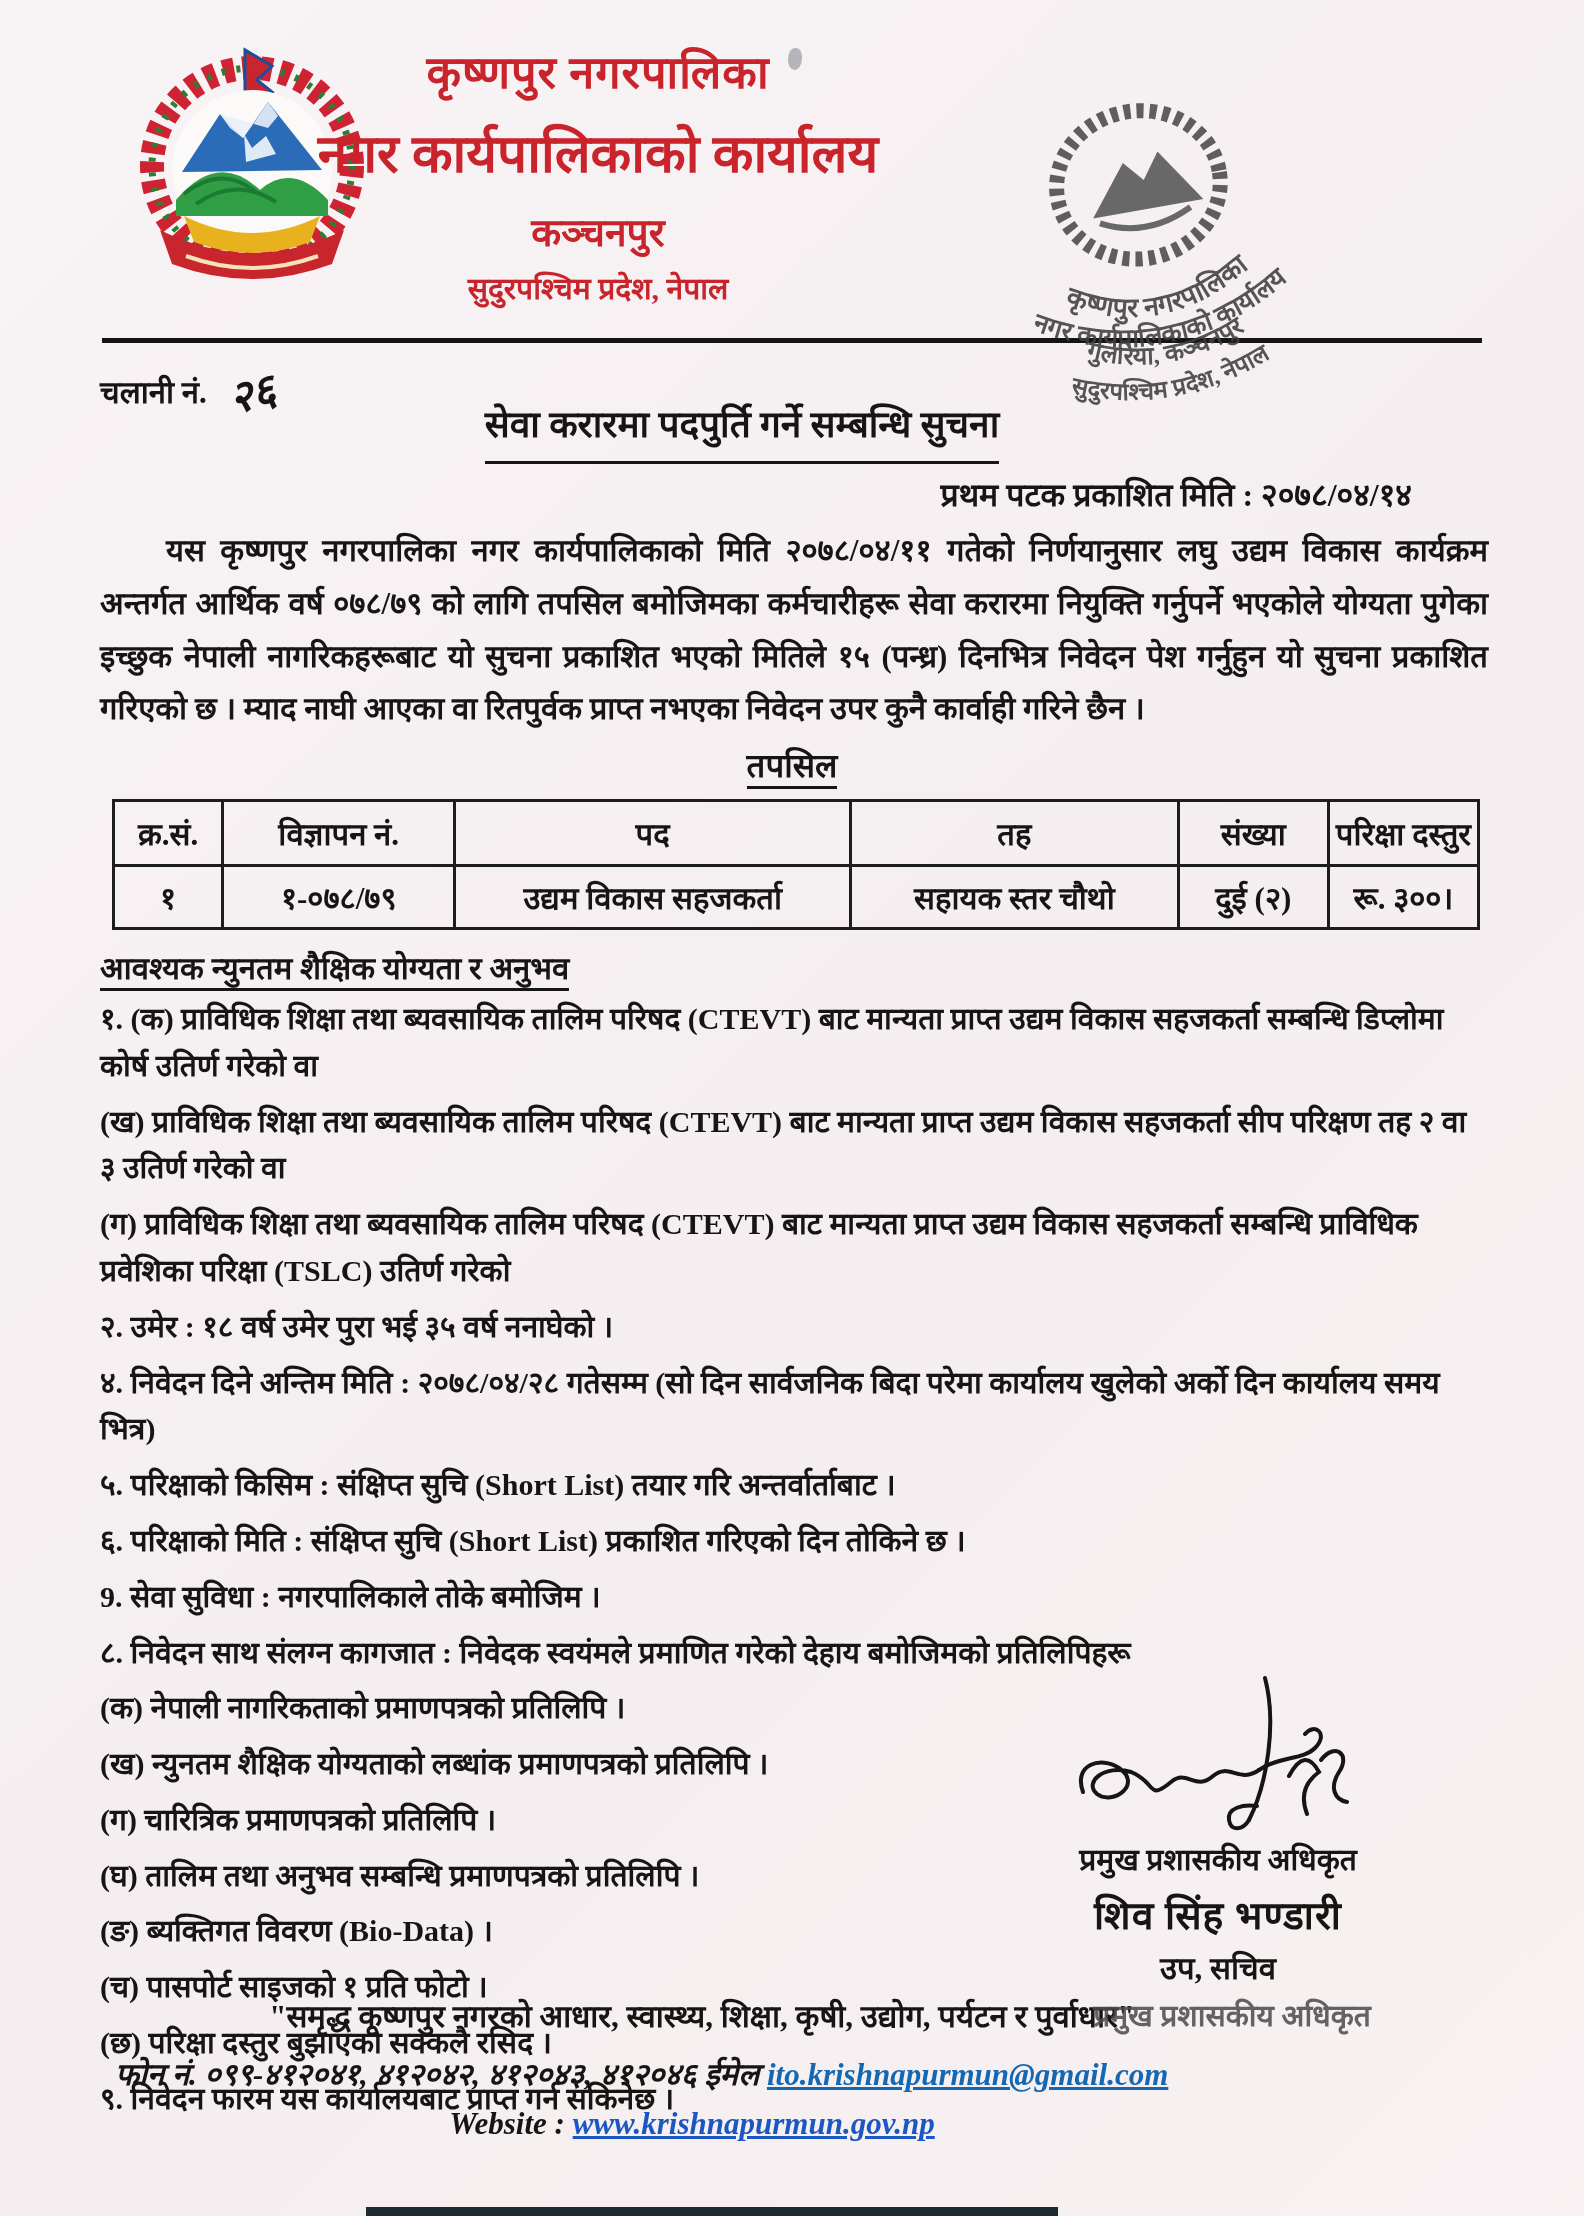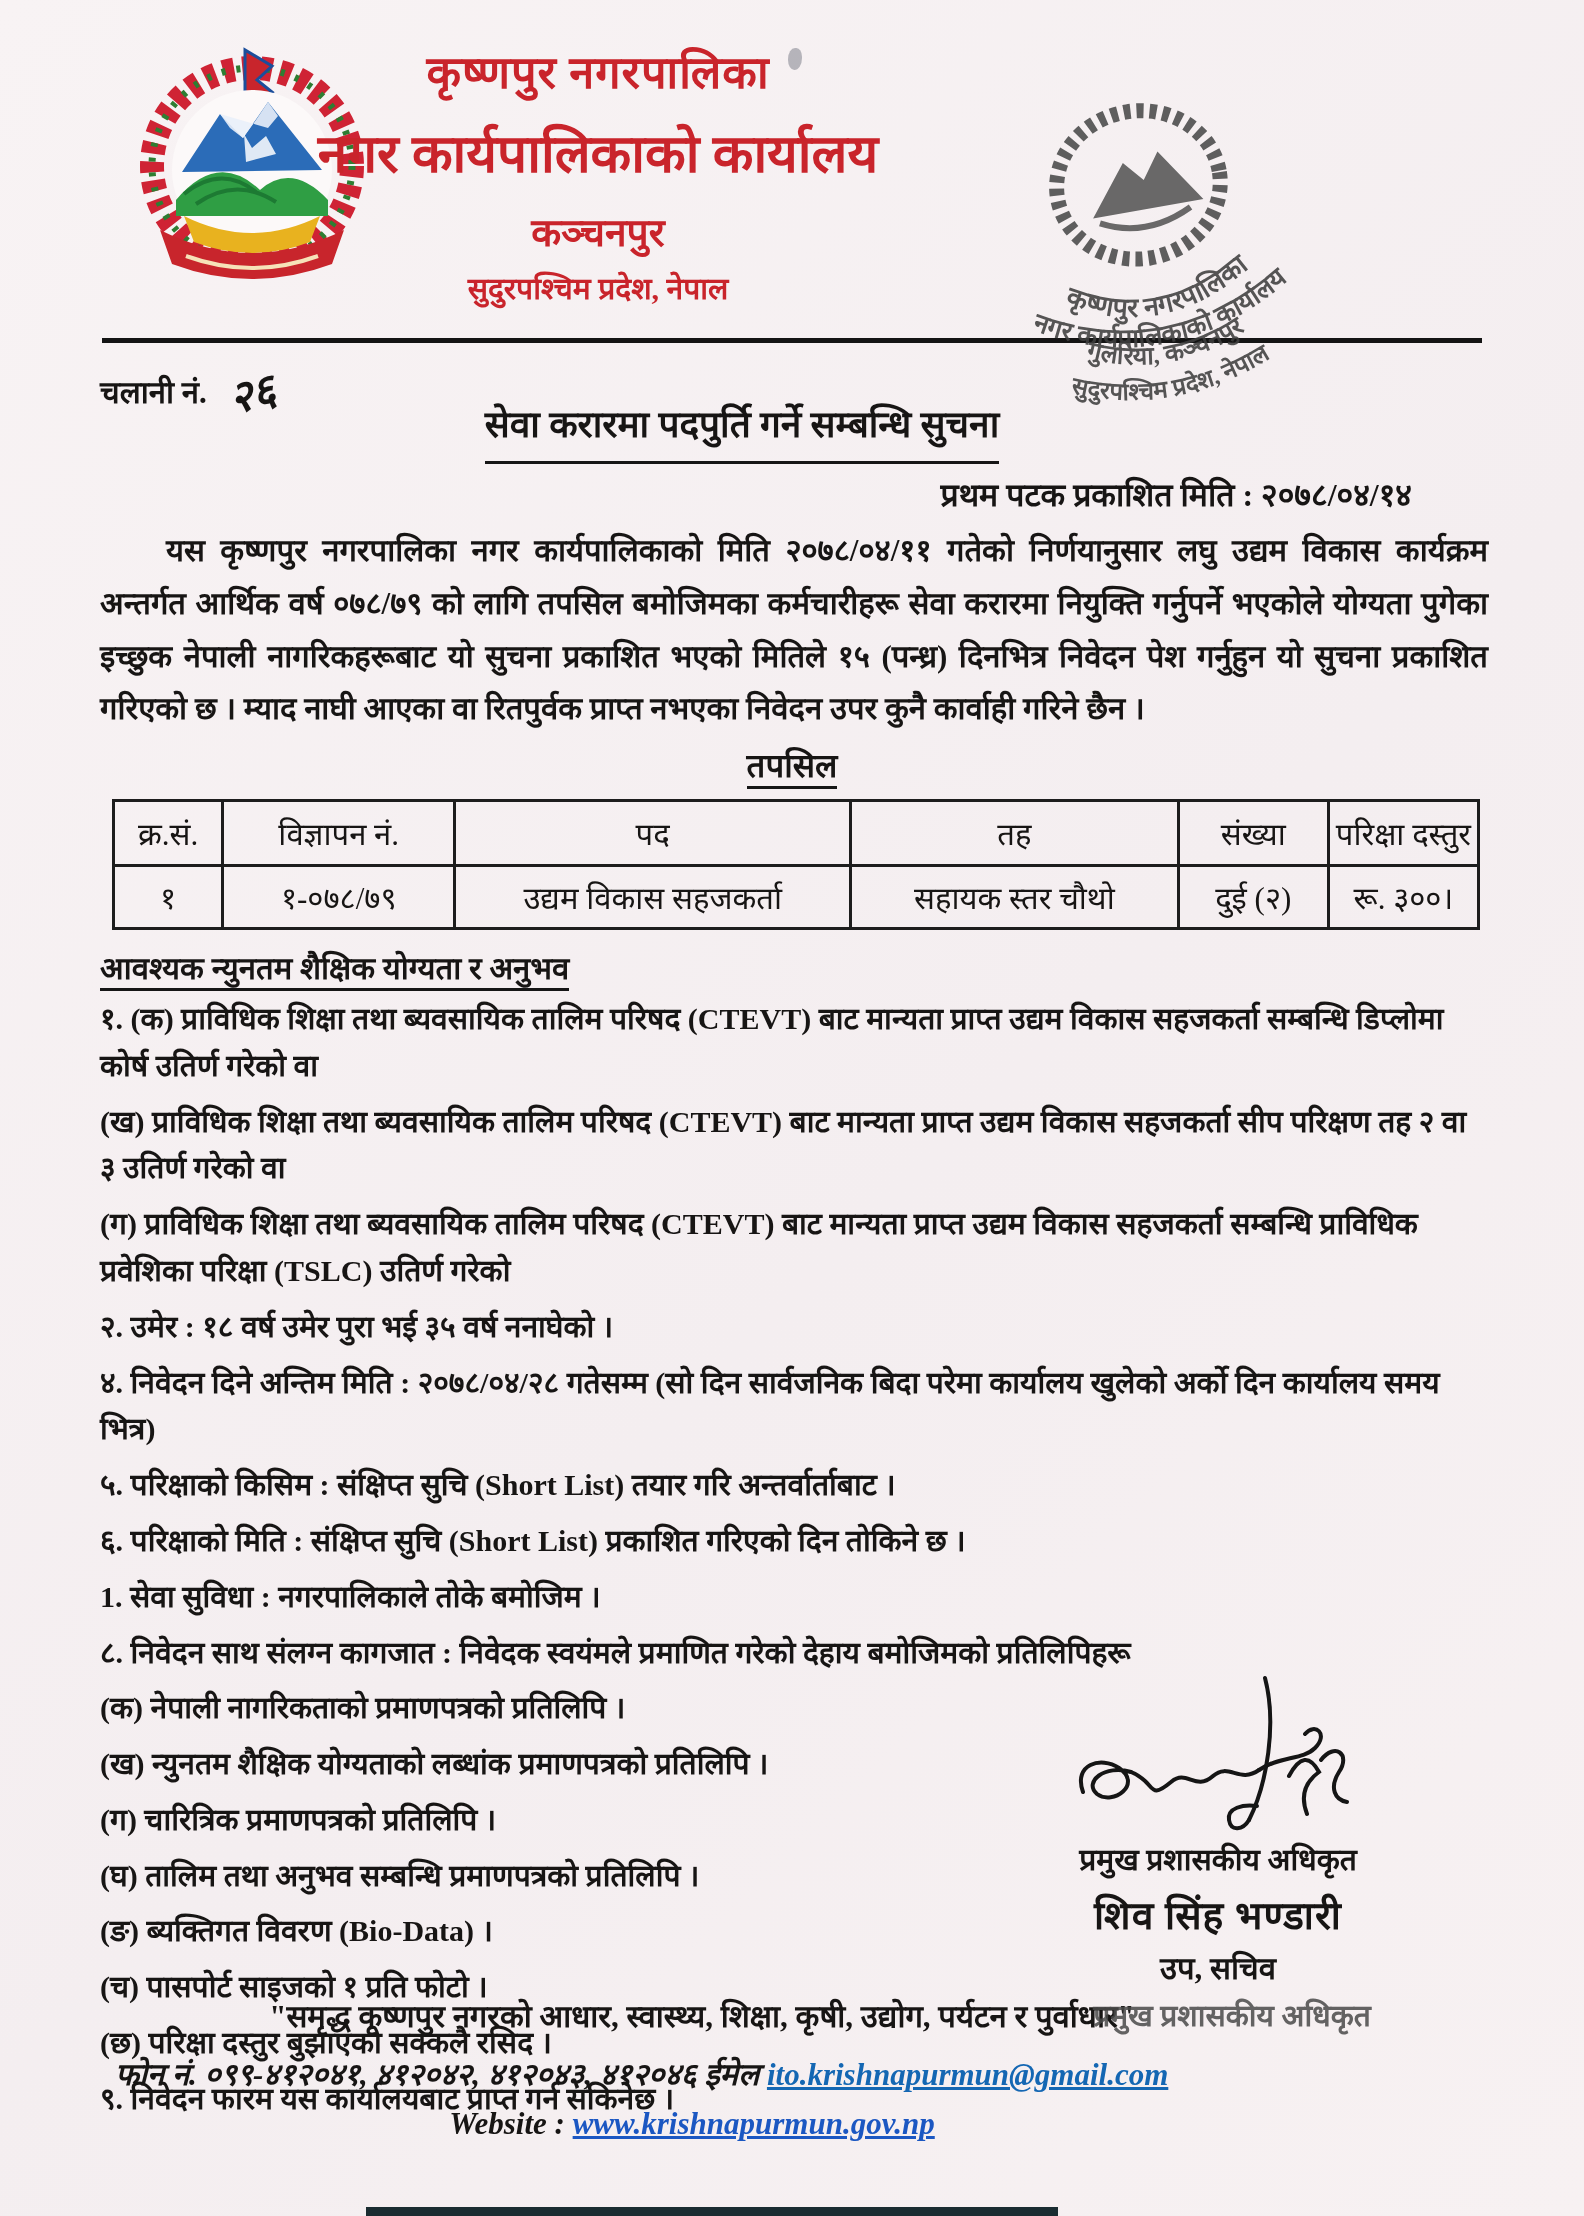--- a/index.html
+++ b/index.html
@@ -25,21 +25,21 @@
   .dispatch-number{display:inline-block;font-size:44px;font-style:italic;transform:rotate(-14deg) translateY(6px);margin-left:14px;font-weight:bold;}
   
   .title-wrap{text-align:center;margin-top:-26px;}
   .notice-title{display:inline-block;font-size:37px;font-weight:bold;border-bottom:3px solid #161616;padding-bottom:13px;transform:translateX(-50px);}
   .published{text-align:right;margin:8px 172px 0 0;font-size:32px;font-weight:bold;}
   .body-para{margin:10px 96px 0 100px;font-size:31px;font-weight:bold;line-height:1.7;text-align:justify;text-indent:66px;}
   .tapasil{text-align:center;margin-top:6px;font-size:33px;font-weight:bold;}
   .tapasil span{border-bottom:3px solid #161616;padding-bottom:2px;}
   
   table.notice-table{border-collapse:collapse;margin:12px 0 0 112px;width:1368px;}
-  .notice-table th,.notice-table td{border:3px solid #1d1d1d;font-size:31px;font-weight:normal;text-align:center;padding:9px 6px;}
+  .notice-table th,.notice-table td{border:3px solid #1d1d1d;font-size:31px;font-weight:bold;text-align:center;padding:9px 6px;}
   .notice-table th{height:44px;}
   
   .qual-heading{margin:16px 0 8px 100px;font-size:31px;font-weight:bold;}
   .qual-heading span{border-bottom:3px solid #161616;padding-bottom:2px;}
   .clauses{margin:0 96px 0 100px;font-size:30px;font-weight:bold;line-height:1.56;}
   .clause{margin-bottom:9px;}
   
   .sign-block{position:absolute;left:1008px;top:1664px;width:420px;text-align:center;font-weight:bold;z-index:2;}
   .sign-svg{width:330px;height:180px;margin:0 auto;display:block;}
   .sign-title{font-size:30px;margin-top:-6px;}
@@ -175,21 +175,21 @@
   </div>
 
   <div class="clauses">
     <div class="clause">१. (क) प्राविधिक शिक्षा तथा ब्यवसायिक तालिम परिषद (CTEVT) बाट मान्यता प्राप्त उद्यम विकास सहजकर्ता सम्बन्धि डिप्लोमा कोर्ष उतिर्ण गरेको वा</div>
     <div class="clause">(ख) प्राविधिक शिक्षा तथा ब्यवसायिक तालिम परिषद (CTEVT) बाट मान्यता प्राप्त उद्यम विकास सहजकर्ता सीप परिक्षण तह २ वा ३ उतिर्ण गरेको वा</div>
     <div class="clause">(ग) प्राविधिक शिक्षा तथा ब्यवसायिक तालिम परिषद (CTEVT) बाट मान्यता प्राप्त उद्यम विकास सहजकर्ता सम्बन्धि प्राविधिक प्रवेशिका परिक्षा (TSLC) उतिर्ण गरेको</div>
     <div class="clause">२. उमेर : १८ वर्ष उमेर पुरा भई ३५ वर्ष ननाघेको ।</div>
     <div class="clause">४. निवेदन दिने अन्तिम मिति : २०७८/०४/२८ गतेसम्म (सो दिन सार्वजनिक बिदा परेमा कार्यालय खुलेको अर्को दिन कार्यालय समय भित्र)</div>
     <div class="clause">५. परिक्षाको किसिम : संक्षिप्त सुचि (Short List) तयार गरि अन्तर्वार्ताबाट ।</div>
     <div class="clause">६. परिक्षाको मिति : संक्षिप्त सुचि (Short List) प्रकाशित गरिएको दिन तोकिने छ ।</div>
-    <div class="clause">1. सेवा सुविधा : नगरपालिकाले तोके बमोजिम ।</div>
+    <div class="clause">9. सेवा सुविधा : नगरपालिकाले तोके बमोजिम ।</div>
     <div class="clause">८. निवेदन साथ संलग्न कागजात : निवेदक स्वयंमले प्रमाणित गरेको देहाय बमोजिमको प्रतिलिपिहरू</div>
     <div class="clause">(क) नेपाली नागरिकताको प्रमाणपत्रको प्रतिलिपि ।</div>
     <div class="clause">(ख) न्युनतम शैक्षिक योग्यताको लब्धांक प्रमाणपत्रको प्रतिलिपि ।</div>
     <div class="clause">(ग) चारित्रिक प्रमाणपत्रको प्रतिलिपि ।</div>
     <div class="clause">(घ) तालिम तथा अनुभव सम्बन्धि प्रमाणपत्रको प्रतिलिपि ।</div>
     <div class="clause">(ङ) ब्यक्तिगत विवरण (Bio-Data) ।</div>
     <div class="clause">(च) पासपोर्ट साइजको १ प्रति फोटो ।</div>
     <div class="clause">(छ) परिक्षा दस्तुर बुझाएको सक्कलै रसिद ।</div>
     <div class="clause">९. निवेदन फारम यस कार्यालयबाट प्राप्त गर्न सकिनेछ ।</div>
 

